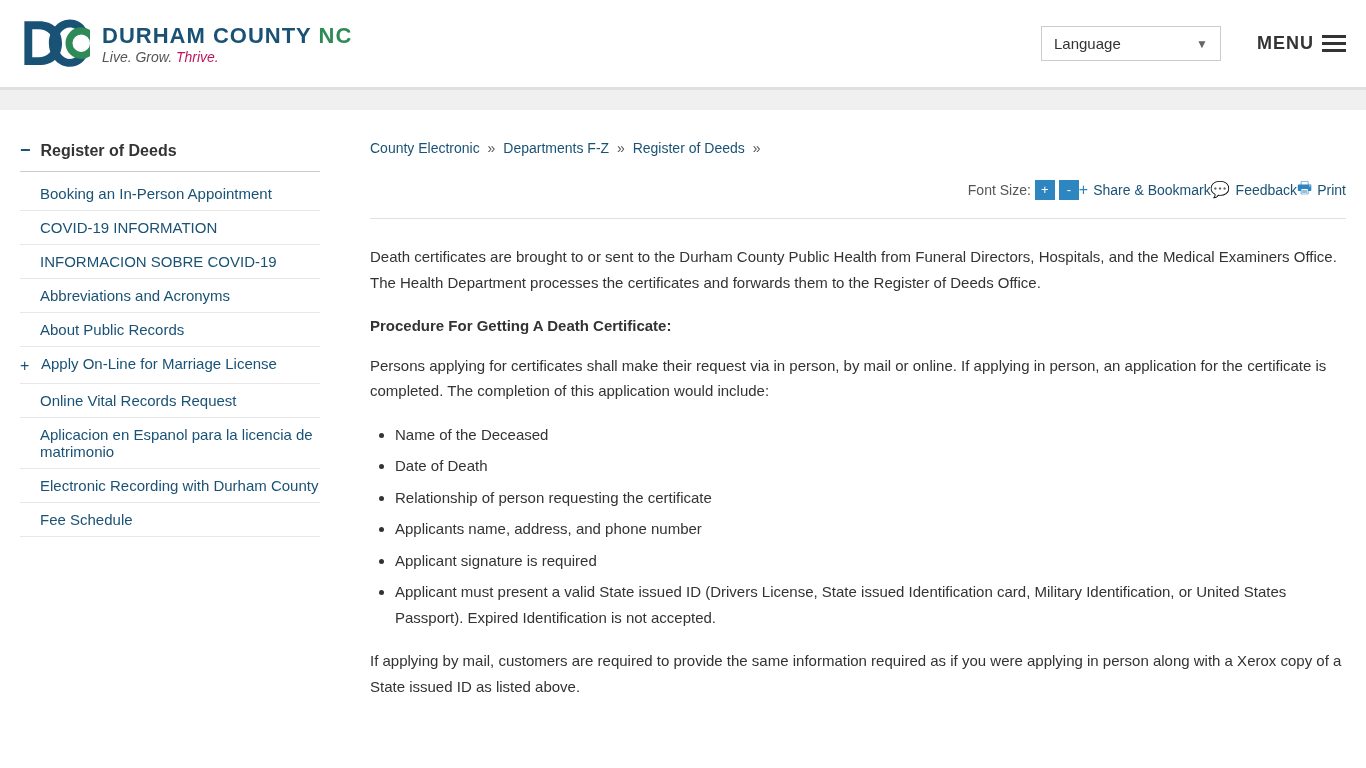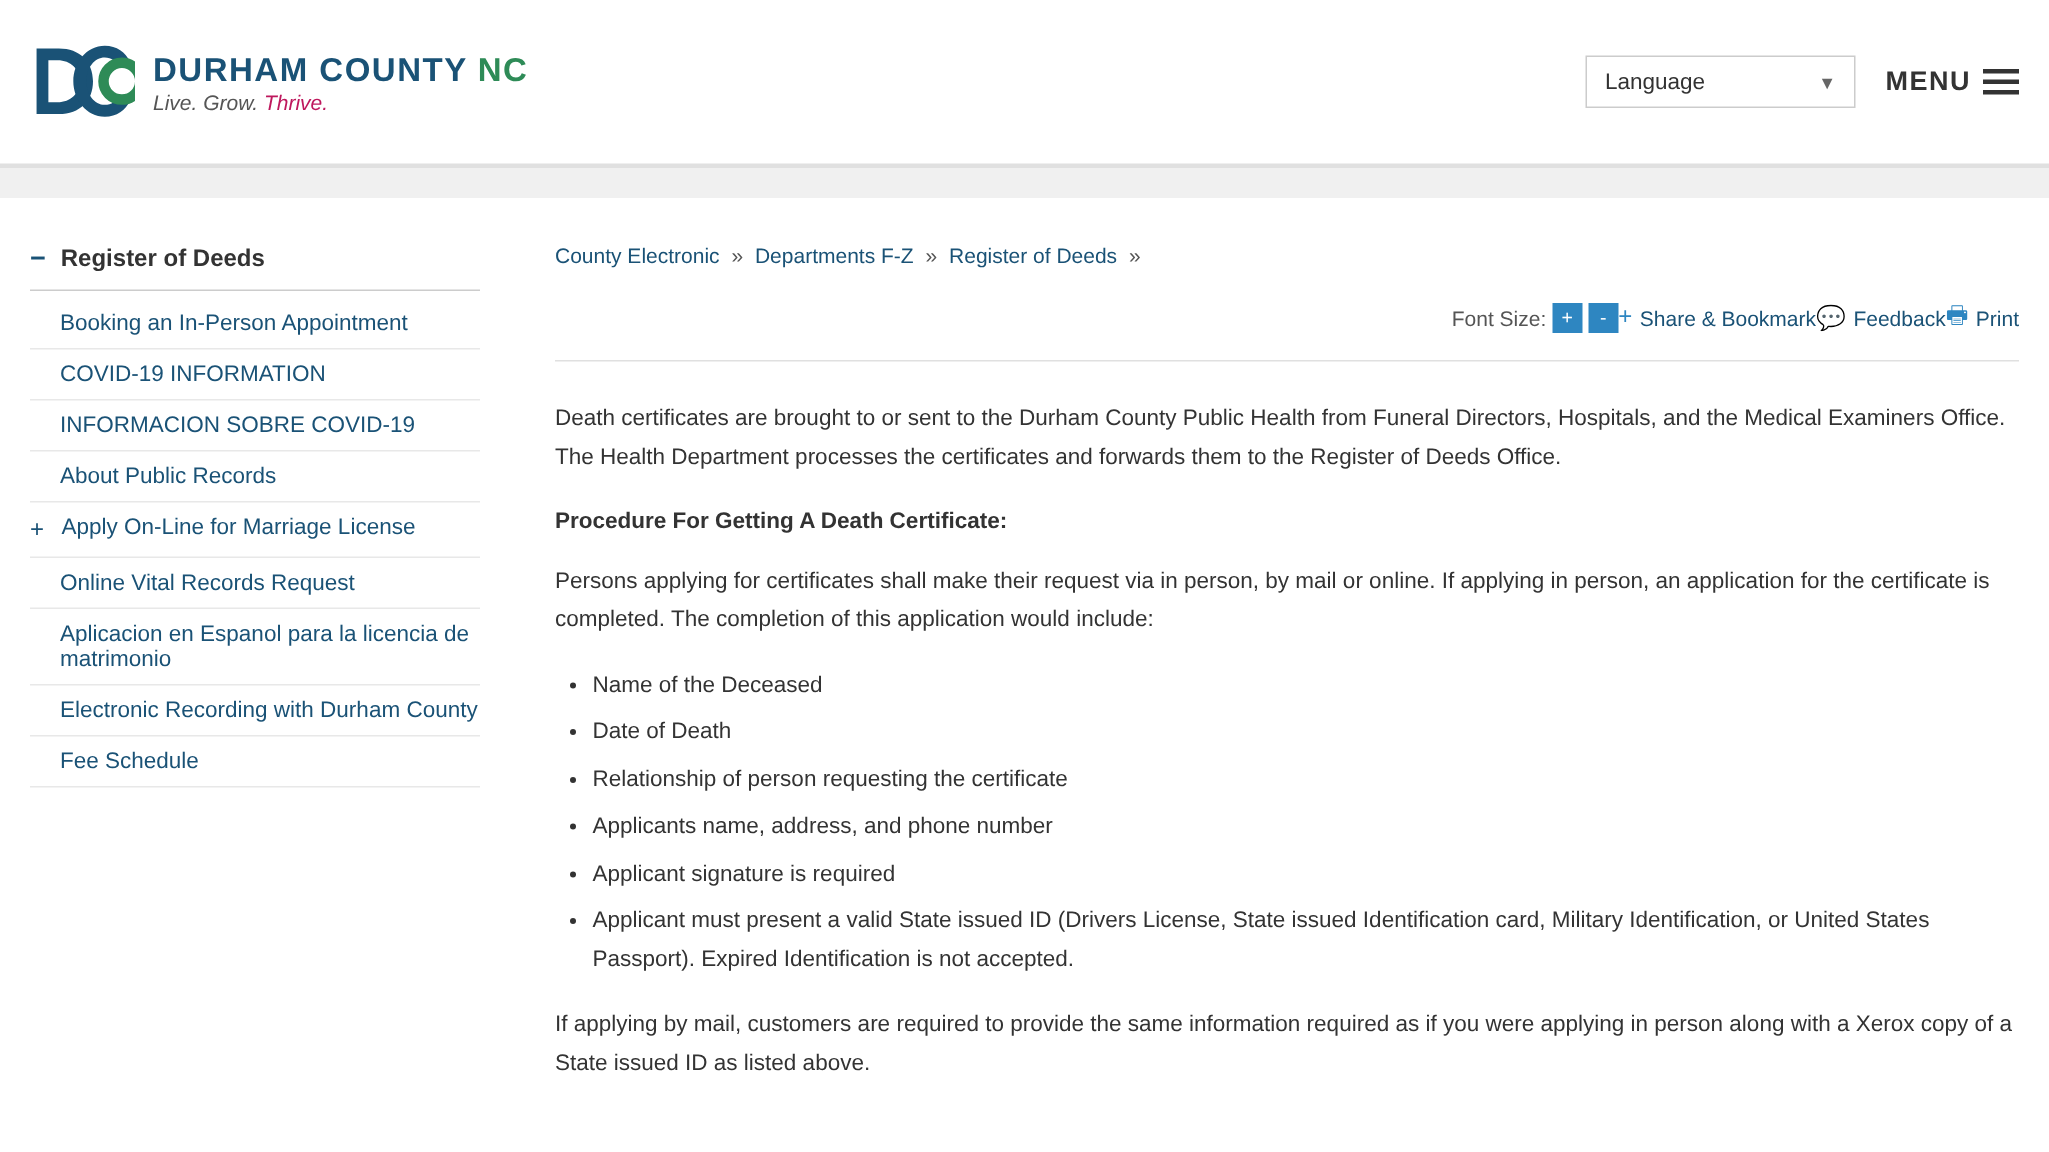--- a/index.html
+++ b/index.html
@@ -6,21 +6,21 @@
     body { font-family: Arial, sans-serif; font-size: 15px; color: #333; background: #fff; }
 
     
     .header {
       background: #fff;
       border-bottom: 3px solid #e0e0e0;
       padding: 10px 20px;
       display: flex;
       align-items: center;
       justify-content: space-between;
-      height: 112px;
+      height: 90px;
     }
     .logo-area {
       display: flex;
       align-items: center;
       gap: 12px;
     }
     .logo-text-area {
       display: flex;
       flex-direction: column;
     }
@@ -38,21 +38,21 @@
       color: #555;
       font-style: italic;
     }
     .logo-subtitle span.thrive {
       color: #be185d;
       font-style: italic;
     }
     .header-right {
       display: flex;
       align-items: center;
-      gap: 20px;
+      gap: 36px;
     }
     .language-dropdown {
       border: 1px solid #ccc;
       padding: 8px 12px;
       font-size: 15px;
       cursor: pointer;
       background: #fff;
       width: 180px;
       display: flex;
       align-items: center;
@@ -296,20 +296,23 @@
     </div>
     <ul class="sidebar-nav">
       <li>
         <a href="#">Booking an In-Person Appointment</a>
       </li>
       <li>
         <a href="#">COVID-19 INFORMATION</a>
       </li>
       <li>
         <a href="#">INFORMACION SOBRE COVID-19</a>
+      </li>
+      <li>
+        <a href="#">Abbreviations and Acronyms</a>
       </li>
       <li>
         <a href="#">About Public Records</a>
       </li>
       <li class="has-plus">
         <span class="plus-icon">+</span>
         <a href="#">Apply On-Line for Marriage License</a>
       </li>
       <li>
         <a href="#">Online Vital Records Request</a>

